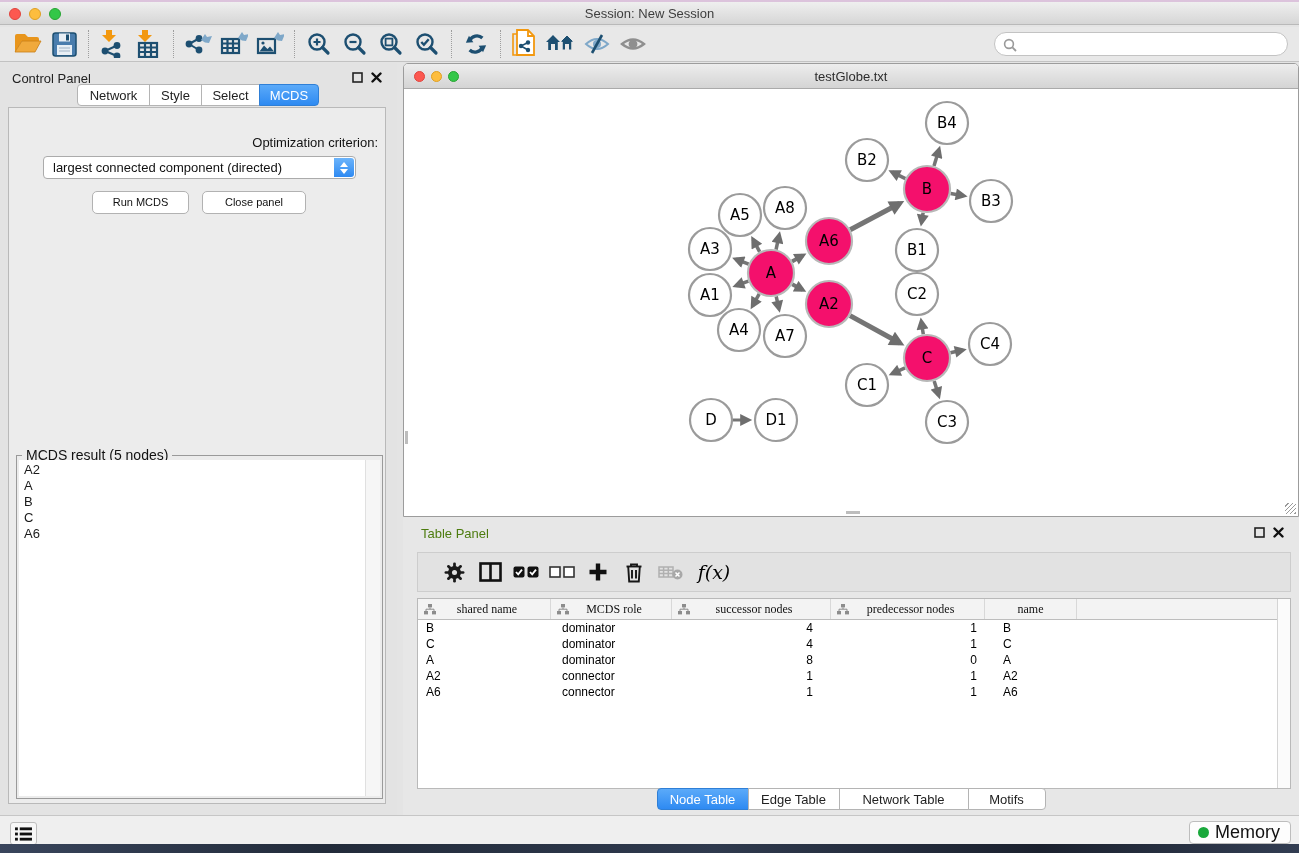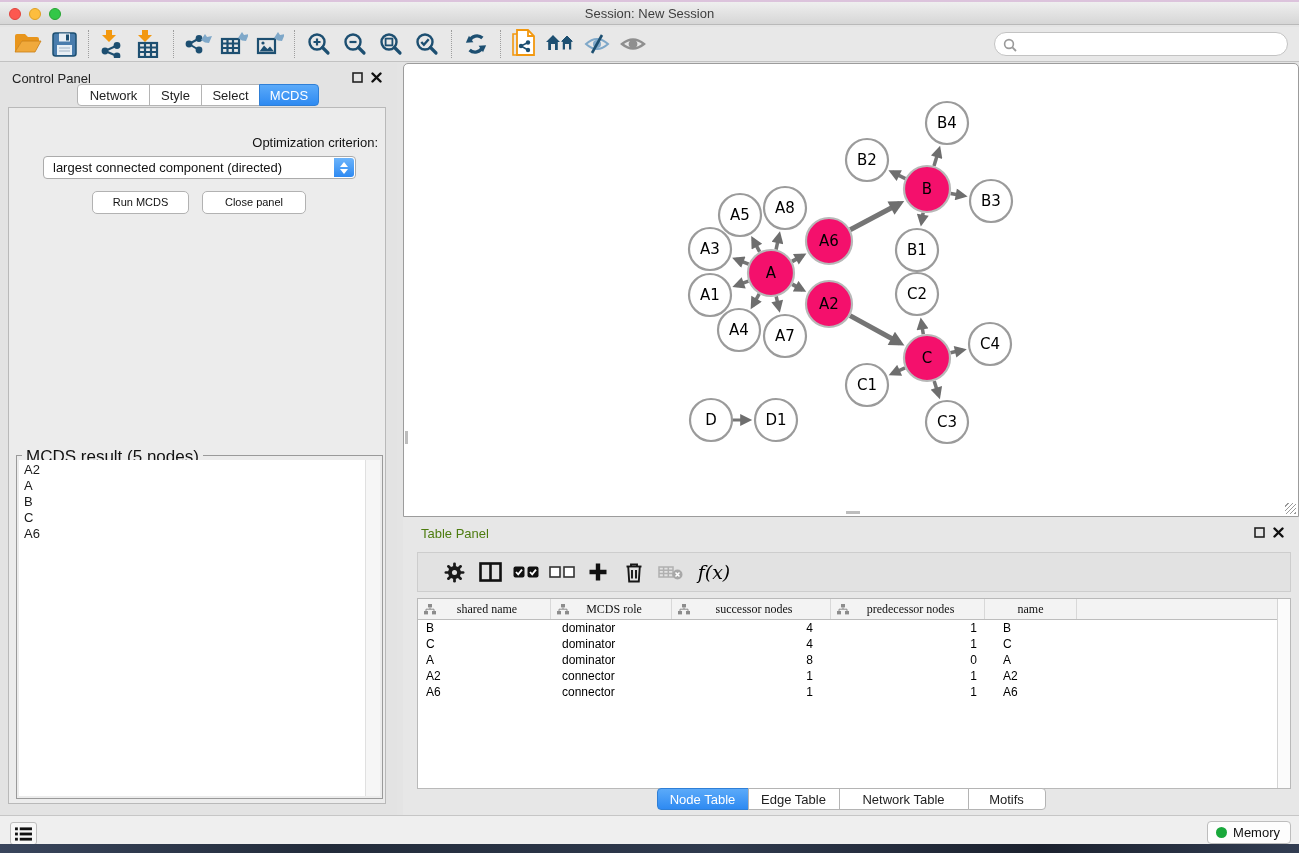--- a/index.html
+++ b/index.html
@@ -45,21 +45,21 @@
   #criterion-select .spinner { position:absolute; right:1px; top:1px; width:20px; height:19px; border-radius:0 3px 3px 0;
     background:linear-gradient(#6cb4fb,#2e8af2); display:flex; flex-direction:column; align-items:center; justify-content:center; }
   .spin-up, .spin-down { width:0; height:0; border-left:4px solid transparent; border-right:4px solid transparent; }
   .spin-up { border-bottom:5px solid #fff; margin-bottom:2px; }
   .spin-down { border-top:5px solid #fff; }
   .cp-btn { position:absolute; top:128px; height:23px; background:#fff; border:1px solid #b2b2b2; border-radius:5px;
     font-size:11px; color:#111; text-align:center; line-height:21px; }
   #run-btn { left:92px; width:97px; }
   #closep-btn { left:202px; width:104px; }
   #result-fieldset { position:absolute; left:16px; top:392px; width:367px; height:344px; border:1px solid #9a9a9a; background:#ececec; }
-  #result-legend { position:absolute; left:5px; top:-9px; background:#ececec; padding:0 4px; font-size:17px; color:#111; }
+  #result-legend { position:absolute; left:5px; top:-9px; background:#ececec; padding:0 4px; font-size:14px; color:#111; }
   #result-list { position:absolute; left:2px; top:4px; right:17px; bottom:2px; background:#fff; font-size:13px; padding:2px 0 0 5px; }
   #result-list .item { height:16px; line-height:16px; }
   #result-scroll { position:absolute; right:2px; top:4px; width:15px; bottom:2px; background:#f6f6f6; border-left:1px solid #e0e0e0; }
 
   
   #net-window { position:absolute; left:403px; top:63px; width:896px; height:454px; background:#fff;
     border:1px solid #9c9c9c; border-radius:5px 5px 0 0; }
   #net-titlebar { position:absolute; left:0; top:0; right:0; height:25px; background:linear-gradient(#ededed,#d4d4d4);
     border-bottom:1px solid #aaa; border-radius:4px 4px 0 0; }
   #net-titlebar .title { position:absolute; left:0; right:0; top:5px; text-align:center; font-size:13px; color:#2d2d2d; }
@@ -92,21 +92,21 @@
   .cell.c3 { text-align:right; padding-right:8px; }
   .cell.c4 { padding-left:18px; }
   #tp-scroll { position:absolute; right:0; top:0; width:13px; height:189px; background:#fbfbfb; border-left:1px solid #d4d4d4; }
   #tp-tabs { left:0; right:0; top:271px; justify-content:center; }
 
   
   #status-bar { position:absolute; left:0; top:815px; width:1299px; height:29px; background:#efefef; border-top:1px solid #c6c6c6; }
   #list-btn { position:absolute; left:10px; top:6px; width:27px; height:23px; background:#f7f7f7; border:1px solid #bdbdbd;
     border-radius:3px; display:flex; align-items:center; justify-content:center; }
   #memory-btn { position:absolute; right:8px; top:5px; height:23px; padding:0 10px 0 8px; background:#fdfdfd;
-    border:1px solid #bdbdbd; border-radius:4px; display:flex; align-items:center; gap:6px; font-size:13px; color:#111; }
+    border:1px solid #bdbdbd; border-radius:4px; display:flex; align-items:center; gap:6px; font-size:18px; color:#111; }
   #memory-dot { width:11px; height:11px; border-radius:50%; background:#19a83b; }
   #desktop-strip { position:absolute; left:0; top:844px; width:1299px; height:9px;
     background:linear-gradient(90deg,#39455c,#222b3a 25%,#2f3a4e 55%,#1b212e 80%,#323d52); }
 </style>
 </head>
 <body>
 
 <div id="titlebar">
   <span class="tl red" style="left:9px"></span>
   <span class="tl yellow" style="left:29px"></span>
@@ -300,20 +300,26 @@
         <div class="item">A</div>
         <div class="item">B</div>
         <div class="item">C</div>
         <div class="item">A6</div>
       </div>
     <div id="result-scroll"></div>
   </div>
 </div>
 
 <div id="net-window">
+  <div id="net-titlebar">
+    <span class="tl red" style="left:10px"></span>
+    <span class="tl yellow" style="left:27px"></span>
+    <span class="tl green" style="left:44px"></span>
+    <div class="title">testGlobe.txt</div>
+  </div>
   <svg id="graph-svg" width="894" height="426" viewBox="0 0 894 426">
     <defs>
       <marker id="arrow" viewBox="0 0 10 10" refX="6.5" refY="5" markerWidth="14" markerHeight="12" orient="auto" markerUnits="userSpaceOnUse">
         <path d="M0 0 L10 5 L0 10 z" fill="#6e6e6e"></path>
       </marker>
       <marker id="arrow-big" viewBox="0 0 10 10" refX="6.5" refY="5" markerWidth="18" markerHeight="15" orient="auto" markerUnits="userSpaceOnUse">
         <path d="M0 0 L10 5 L0 10 z" fill="#6e6e6e"></path>
       </marker>
     </defs>
     <g id="graph-edges">

